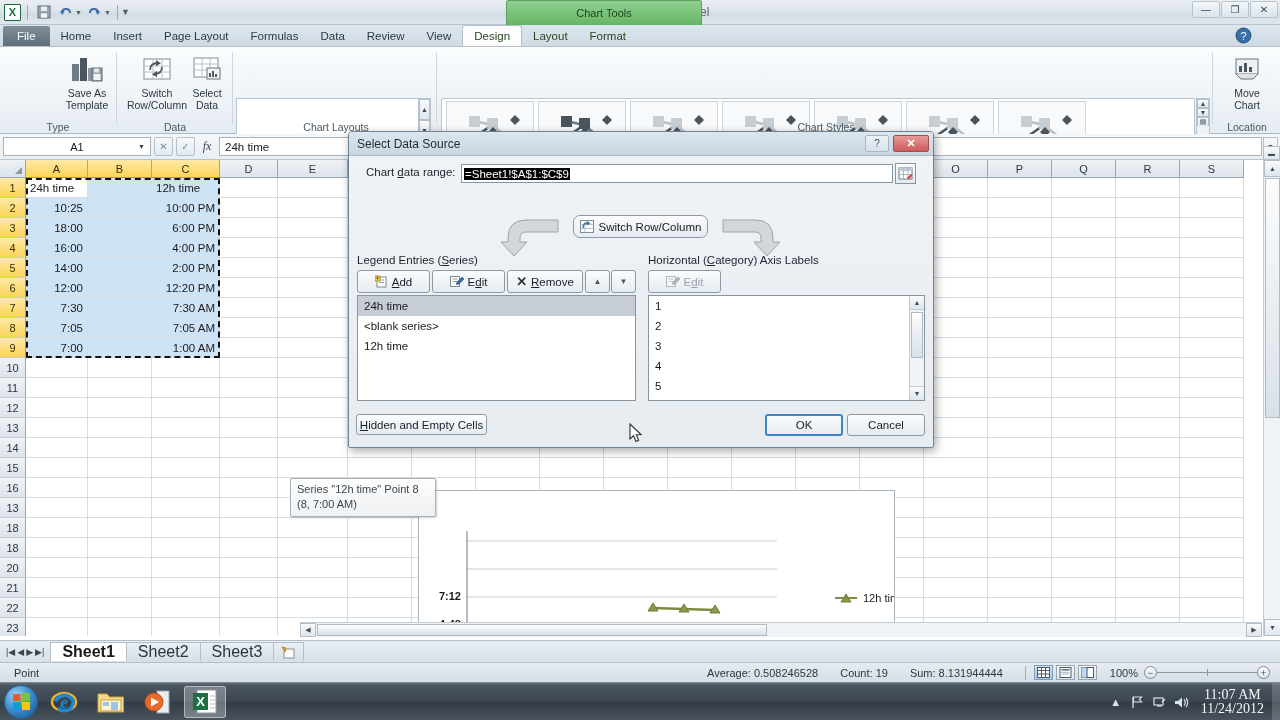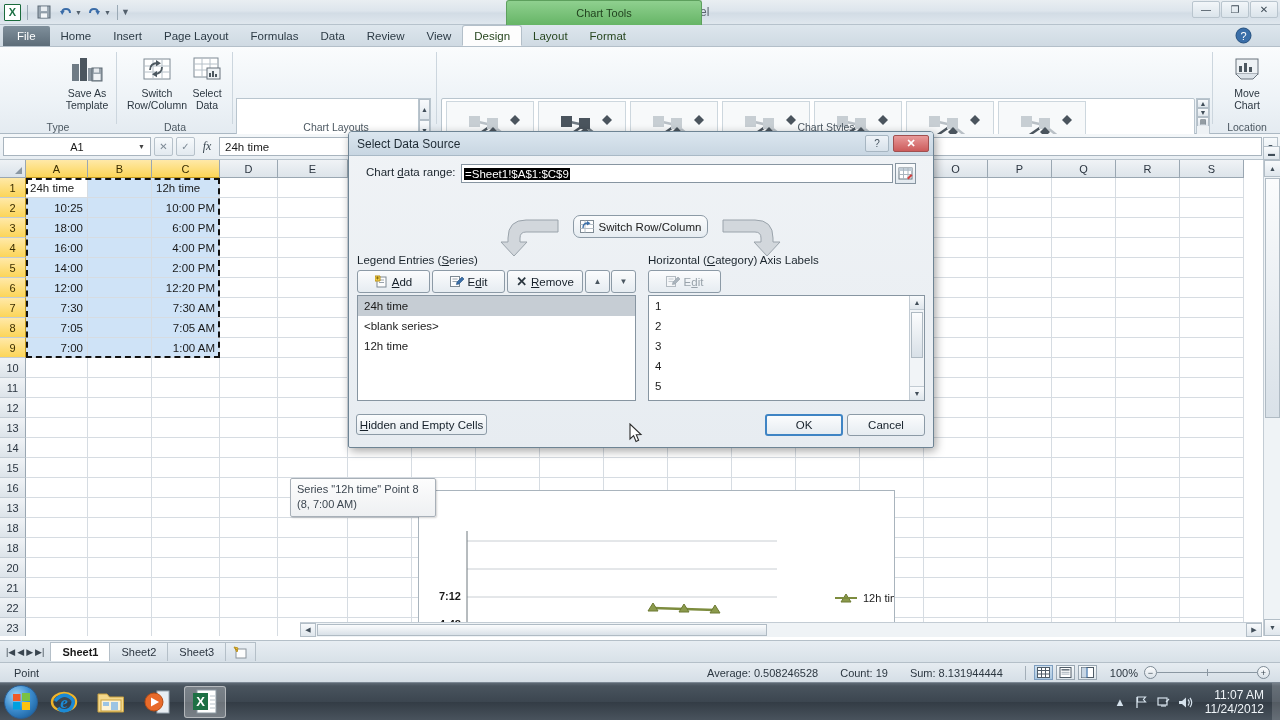--- a/index.html
+++ b/index.html
@@ -217,21 +217,21 @@
 
   
   .sheetbar {
     position: absolute; left: 0; top: 640px; width: 1280px; height: 22px;
     background: linear-gradient(to bottom,#e7edf2,#d8e1e8); border-top: 1px solid #b4bfc8;
     display: flex; align-items: center;
   }
   .navbtns { display: flex; gap: 2px; padding: 0 6px; color: #39454f; font-size: 9px; }
   .sheettab {
     height: 19px; padding: 0 11px; display: flex; align-items: center;
-    font-size: 11px; color: #2b3540;
+    font-size: 16px; color: #2b3540;
     background: linear-gradient(to bottom,#e9eff4,#d6dfe7);
     border: 1px solid #b4bfc8; border-bottom: none; margin-right: -1px;
     transform: skewX(0deg);
   }
   .sheettab.active { background: #fff; font-weight: bold; color: #1a1a1a; }
 
   
   .statusbar {
     position: absolute; left: 0; top: 662px; width: 1280px; height: 20px;
     background: linear-gradient(to bottom,#e6ecf1,#d5dee6); border-top: 1px solid #b4bfc8;
@@ -326,21 +326,21 @@
     background: radial-gradient(circle at 35% 30%, #9fd4f5 0%, #3f8fd0 45%, #0d4f8c 100%);
     border: 1px solid #2a5f95; display: flex; align-items: center; justify-content: center;
   }
   .tbicon {
     width: 42px; height: 32px; margin-left: 5px; display: flex; align-items: center; justify-content: center;
     border-radius: 3px;
   }
   .tbicon.active { background: rgba(255,255,255,0.28); border: 1px solid rgba(255,255,255,0.45); }
   .tray { position: absolute; right: 0; top: 0; height: 38px; display: flex; align-items: center; color: #e8eef3; }
   .tray-icon { width: 22px; display: flex; align-items: center; justify-content: center; font-size: 11px; color: #d6e2ec; }
-  .clock { text-align: right; font-size: 12px; line-height: 14px; color: #f0f5f9; padding: 0 8px; }
+  .clock { text-align: center; font-size: 14px; line-height: 14px; color: #f0f5f9; padding: 0 8px; font-family: Liberation Serif, serif; }
 </style>
 </head>
 <body>
 
 <div id="app">
 
   <div class="titlebar">
     <div class="qat">
       <div class="xl-logo">X</div>
       <div class="qat-sep"></div>

